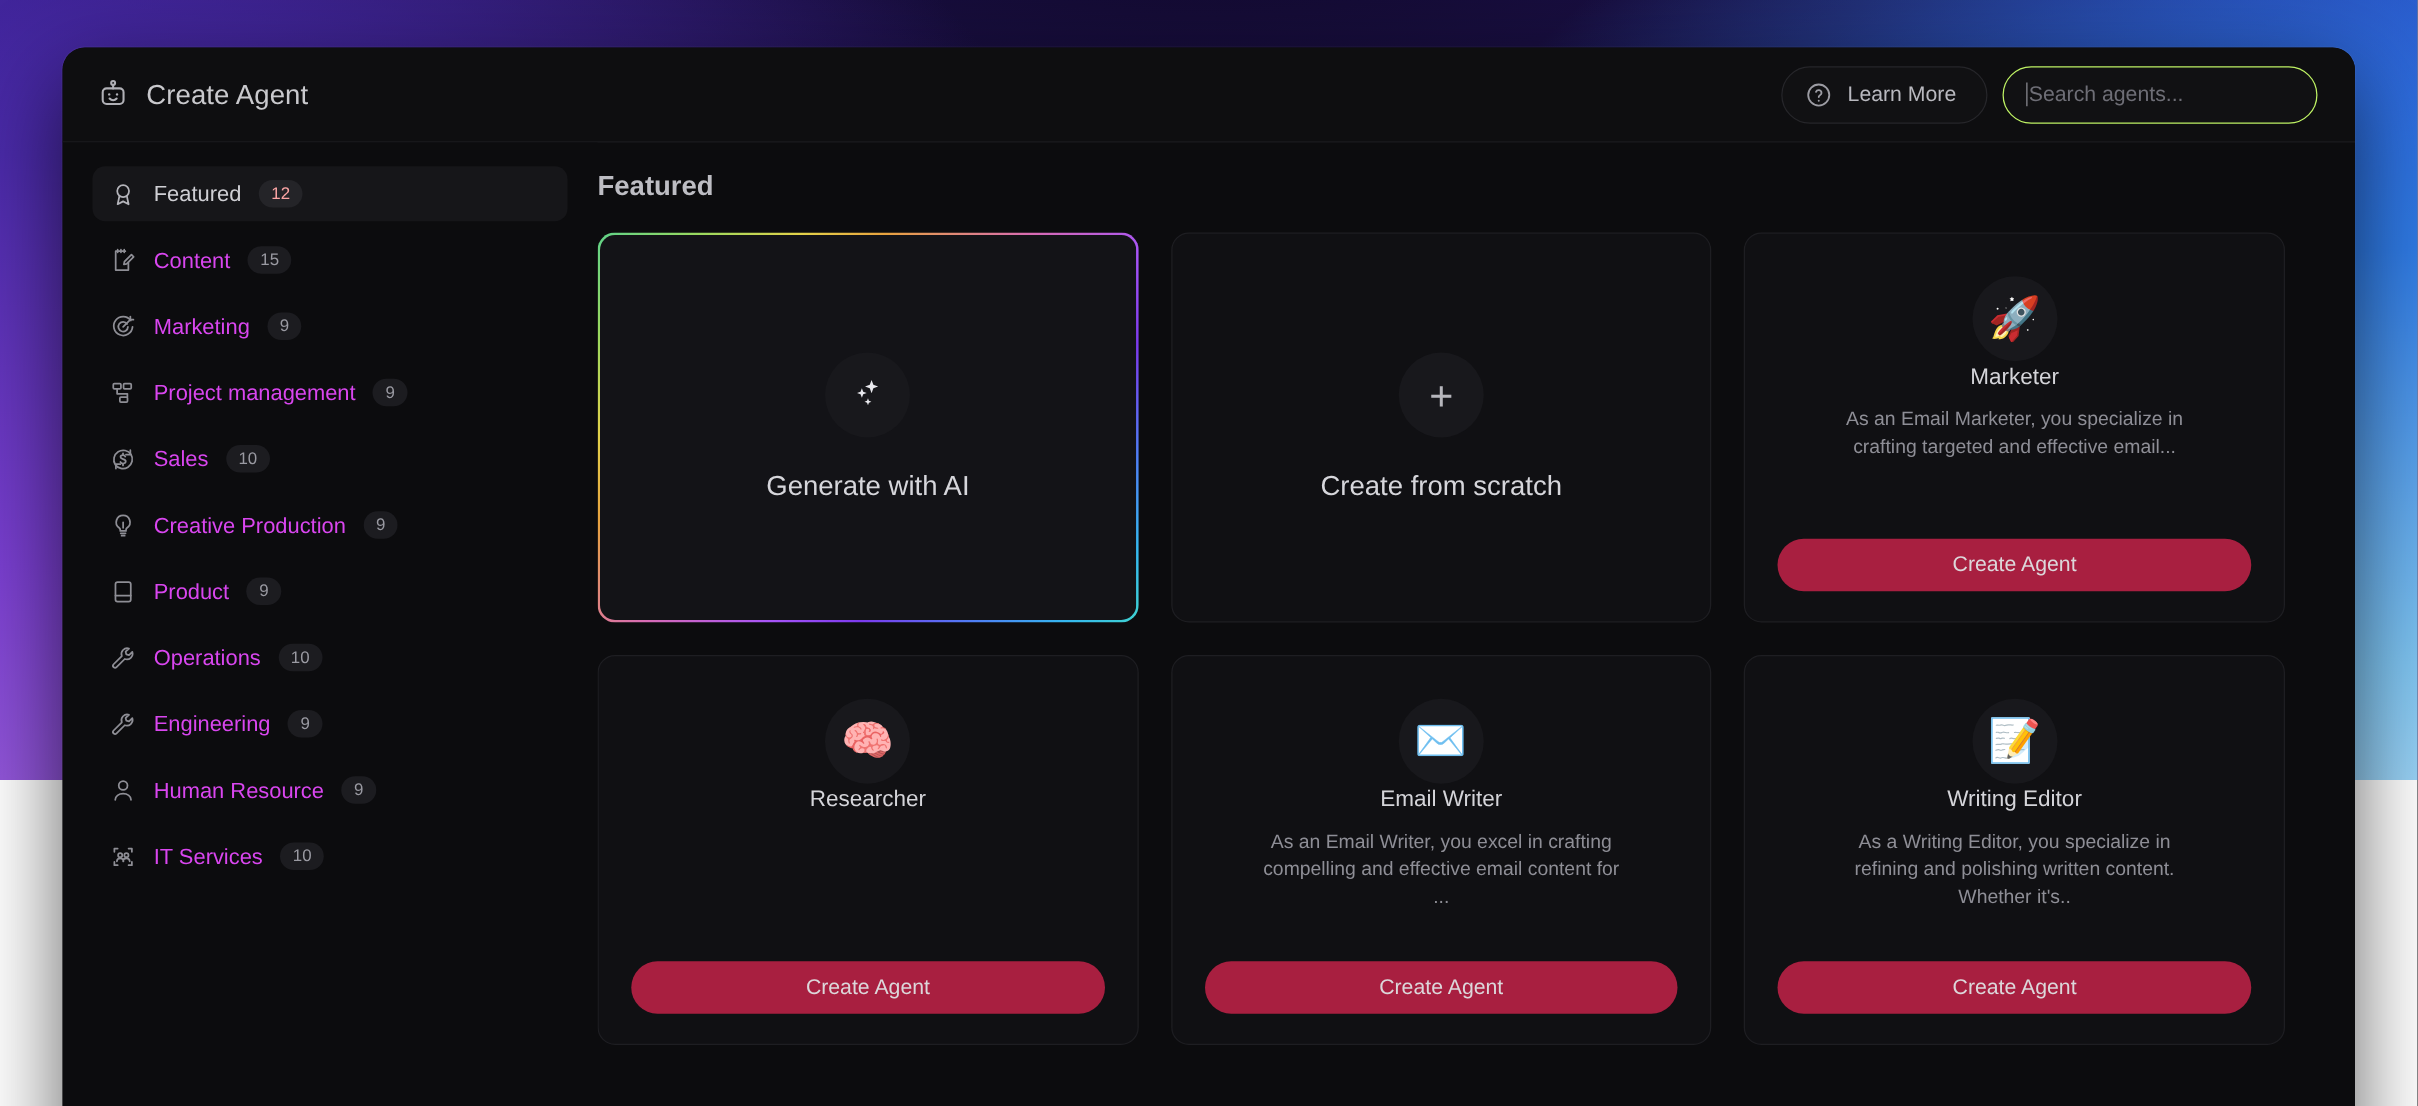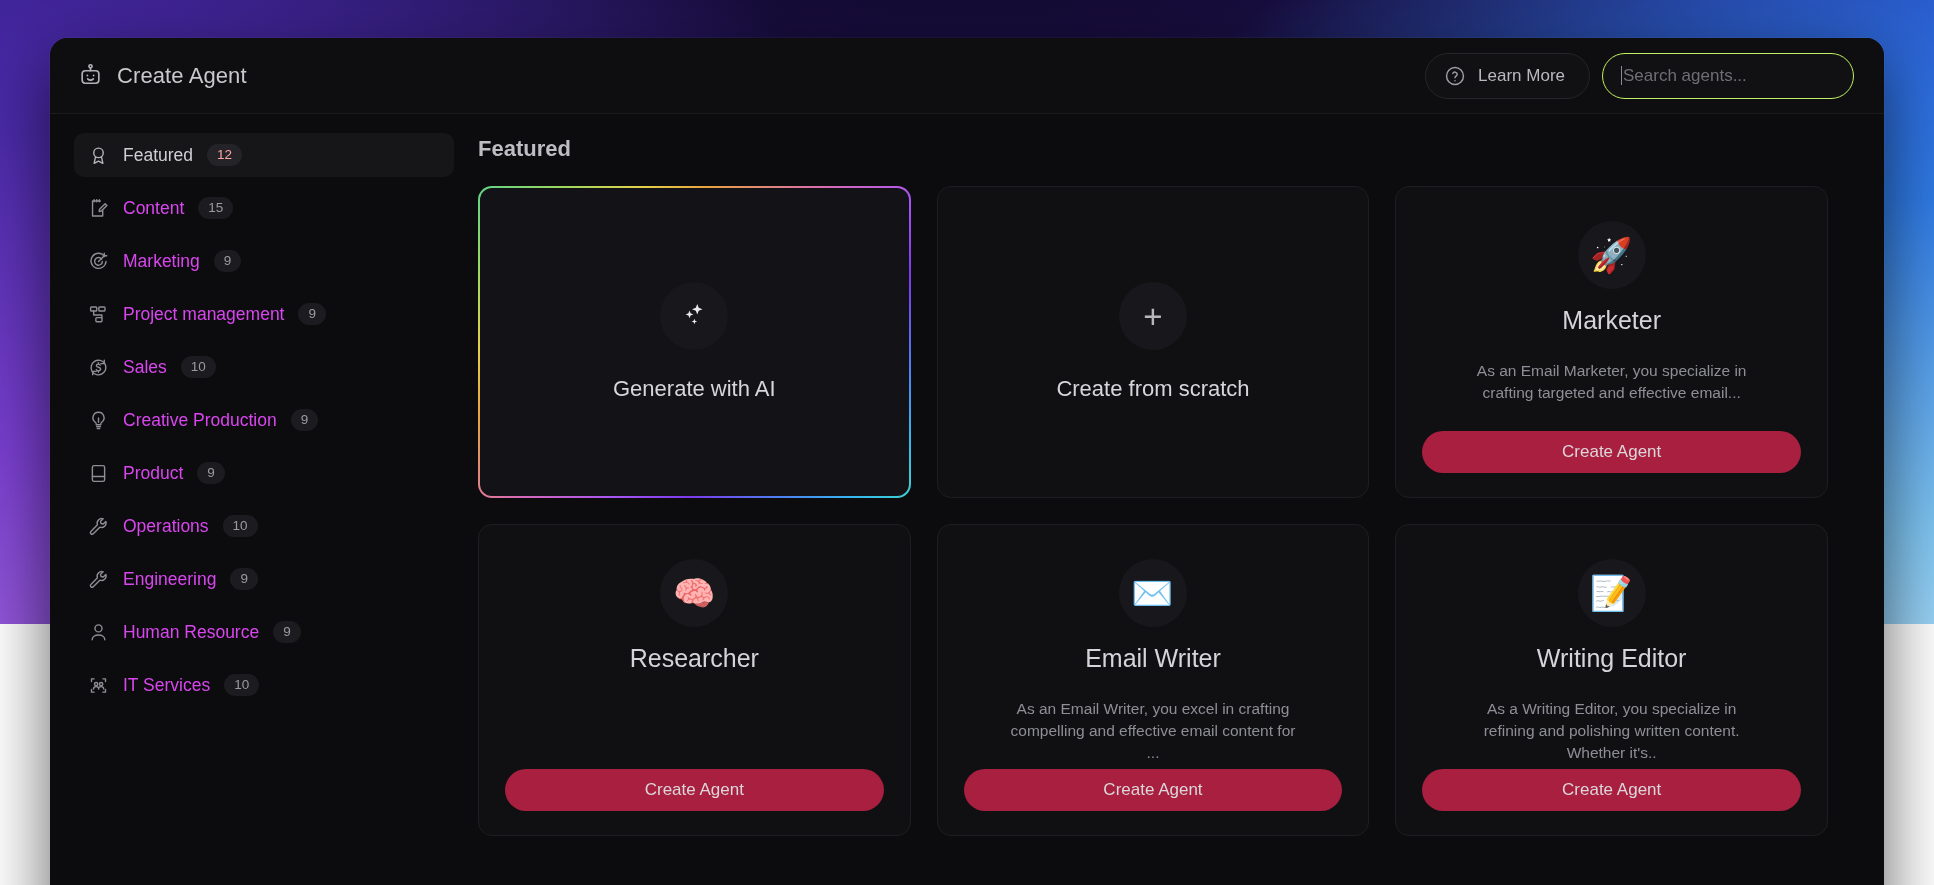--- a/index.html
+++ b/index.html
@@ -206,30 +206,30 @@
   }
 
   
   .card.agent { padding: 34px 26px 24px 26px; }
   .emoji {
     font-size: 34px;
     line-height: 1;
     display: block;
   }
   .agent-name {
-    font-size: 25px;
+    font-size: 18px;
     color: #d4d4d9;
-    margin-top: 17px;
+    margin-top: 2px;
   }
   .agent-desc {
     font-size: 15.5px;
     line-height: 1.42;
     color: #8e8e96;
     text-align: center;
-    margin-top: 25px;
+    margin-top: 13px;
     max-width: 300px;
   }
   .create-btn {
     margin-top: auto;
     width: 100%;
     height: 42px;
     border: none;
     border-radius: 21px;
     background: #a81f40;
     color: #dcd7da;

